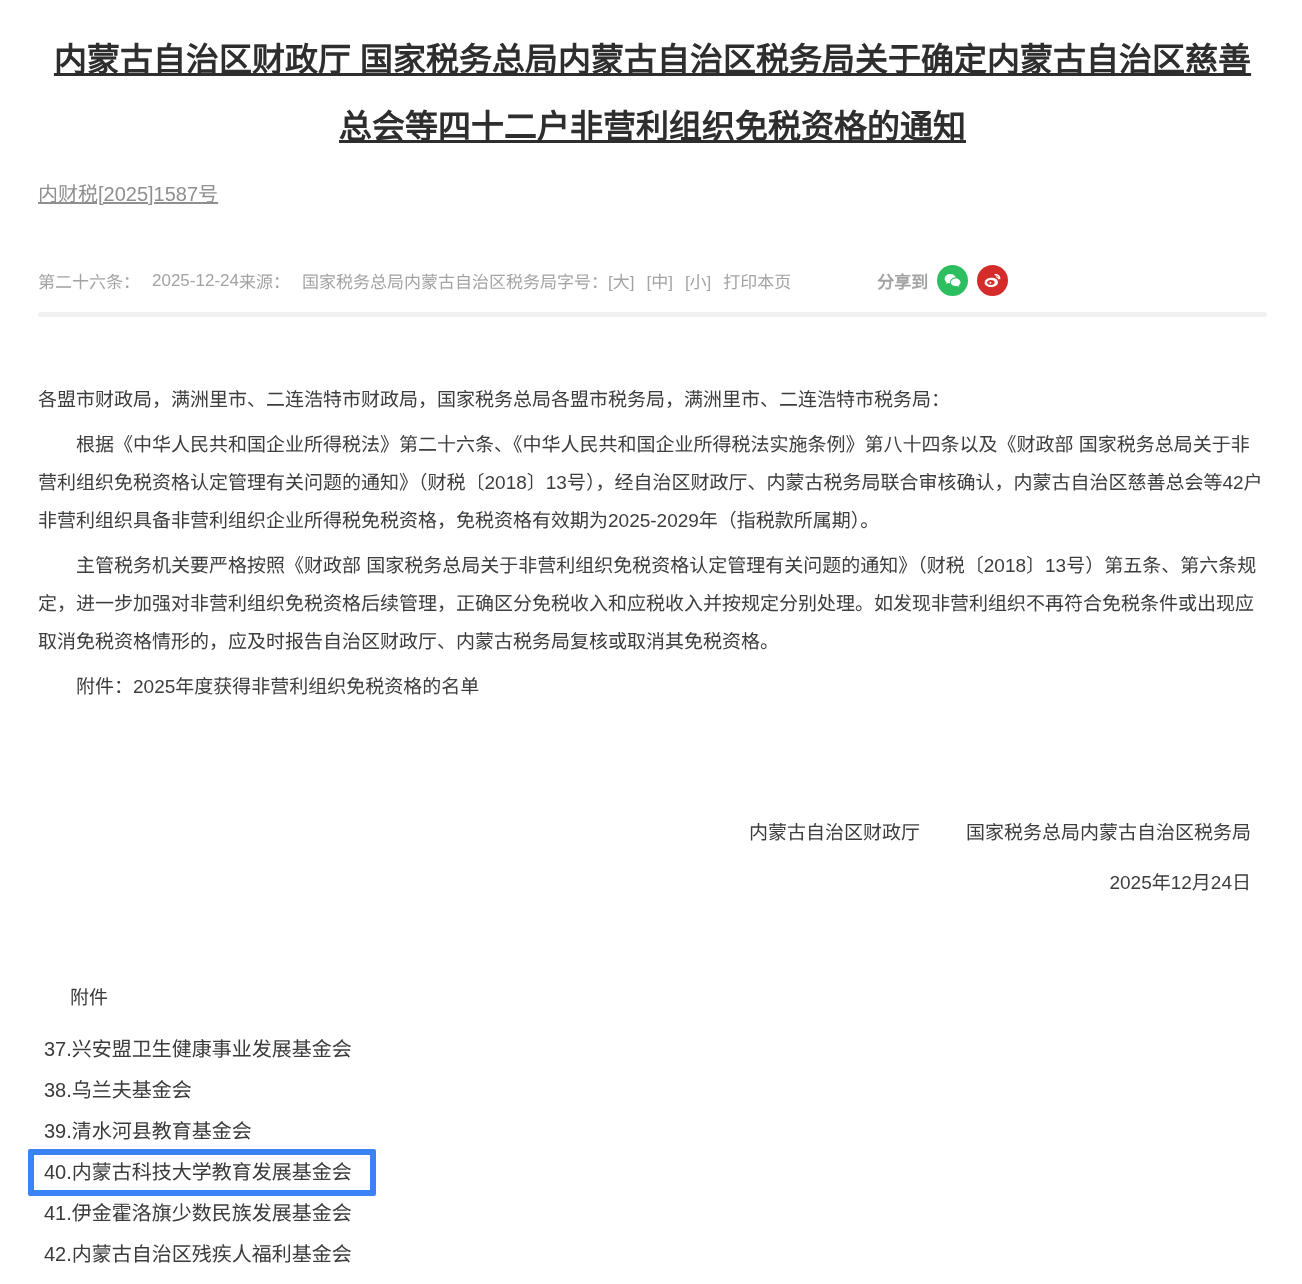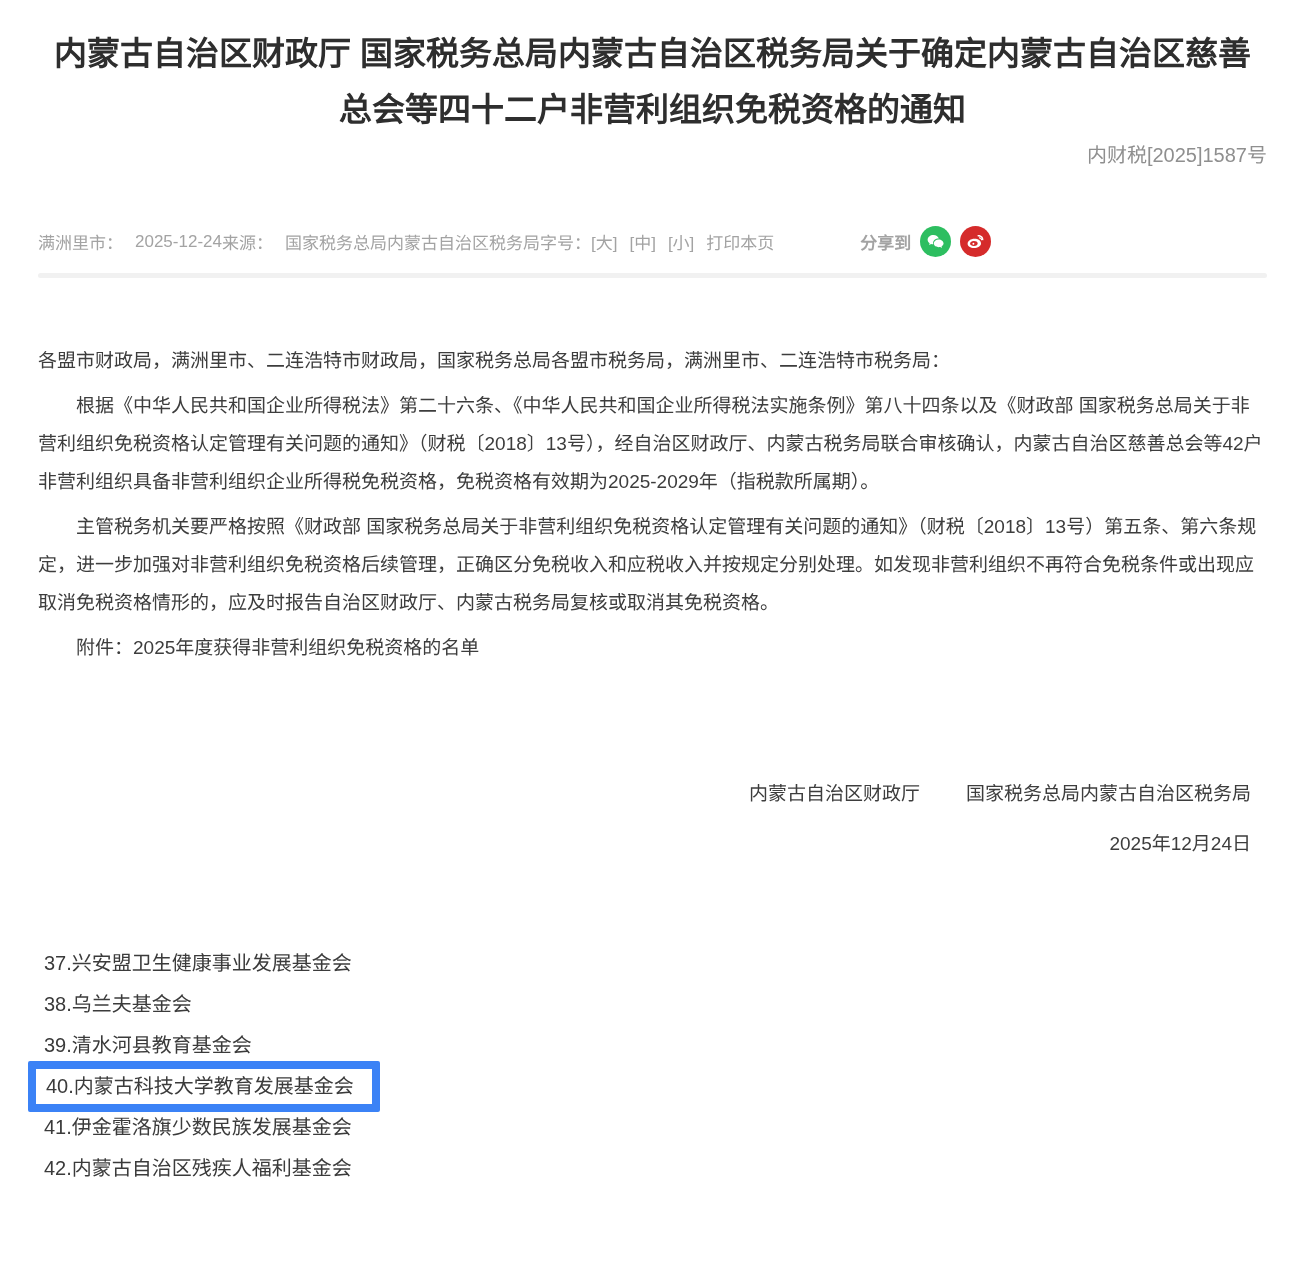--- a/index.html
+++ b/index.html
@@ -11,29 +11,31 @@
     font-family: "Liberation Sans", "DejaVu Sans", sans-serif;
     color: #3d3d3d;
   }
   .page { padding: 26px 35px 30px 38px; }
 
   
   .doc-title {
     text-align: center;
     font-size: 33px;
     font-weight: 700;
-    line-height: 56px;
+    line-height: 67px;
     color: #2e2e2e;
     padding: 0 2px;
+    text-decoration: underline;
   }
   .doc-number {
-    text-align: right;
+    text-align: left;
     font-size: 20px;
     color: #8f8f8f;
-    margin-top: 1px;
+    margin-top: 18px;
+    text-decoration: underline;
   }
 
   
   .meta-bar {
     display: flex;
     align-items: center;
     margin-top: 58px;
     font-size: 17px;
     color: #a3a3a3;
     white-space: nowrap;
@@ -107,37 +109,37 @@
   .appendix-item {
     font-size: 20px;
     color: #3b3b3b;
     line-height: 41px;
     height: 41px;
     display: flex;
     align-items: center;
   }
   .appendix-item .item-text { padding-left: 6px; }
   .appendix-item .item-text.highlighted {
-    border: 8px solid #3b82f6;
+    border: 6px solid #3b82f6;
     border-radius: 2px;
     padding: 1px 18px 1px 10px;
     margin-left: -10px;
     line-height: 33px;
   }
 </style>
 </head>
 <body>
 
 <div class="page">
 
   <h1 class="doc-title">内蒙古自治区财政厅 国家税务总局内蒙古自治区税务局关于确定内蒙古自治区慈善总会等四十二户非营利组织免税资格的通知</h1>
   <div class="doc-number">内财税[2025]1587号</div>
 
   <div class="meta-bar">
-    <span>满洲里市：</span>
+    <span>第二十六条：</span>
     <span class="gap-s">2025-12-24</span>
     <span class="gap-m">来源：</span>
     <span class="gap-s">国家税务总局内蒙古自治区税务局</span>
     <span class="gap-m">字号：</span>
     <span class="gap-m meta-btn">[大]</span>
     <span class="gap-s meta-btn">[中]</span>
     <span class="gap-s meta-btn">[小]</span>
     <span class="gap-s meta-btn">打印本页</span>
     <span class="share-label">分享到</span>
     <span class="share-icon wechat">
@@ -164,20 +166,21 @@
     <p class="indent">主管税务机关要严格按照《财政部 国家税务总局关于非营利组织免税资格认定管理有关问题的通知》（财税〔2018〕13号）第五条、第六条规定，进一步加强对非营利组织免税资格后续管理，正确区分免税收入和应税收入并按规定分别处理。如发现非营利组织不再符合免税条件或出现应取消免税资格情形的，应及时报告自治区财政厅、内蒙古税务局复核或取消其免税资格。</p>
     <p class="attachment-note">附件：2025年度获得非营利组织免税资格的名单</p>
 
     <div class="signature-row">
       <span class="org-left">内蒙古自治区财政厅</span><span>国家税务总局内蒙古自治区税务局</span>
     </div>
     <div class="signature-date">2025年12月24日</div>
   </div>
 
   <div class="appendix">
+    <div class="appendix-heading">附件</div>
 
     <div class="appendix-list">
       <div class="appendix-item">
         <span class="item-text">37.兴安盟卫生健康事业发展基金会</span>
       </div>
       <div class="appendix-item">
         <span class="item-text">38.乌兰夫基金会</span>
       </div>
       <div class="appendix-item">
         <span class="item-text">39.清水河县教育基金会</span>

